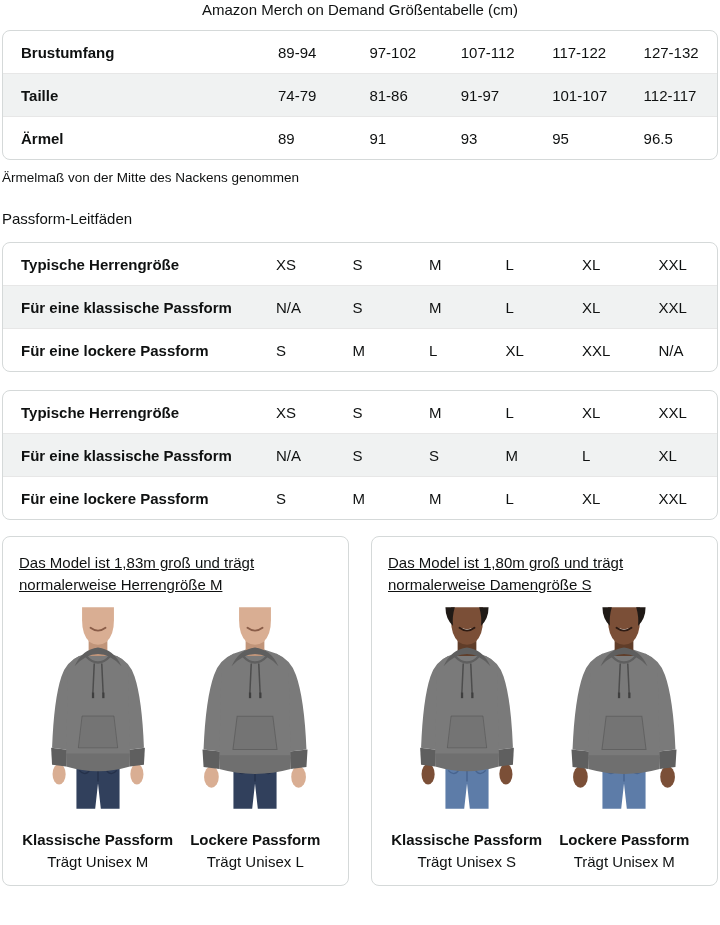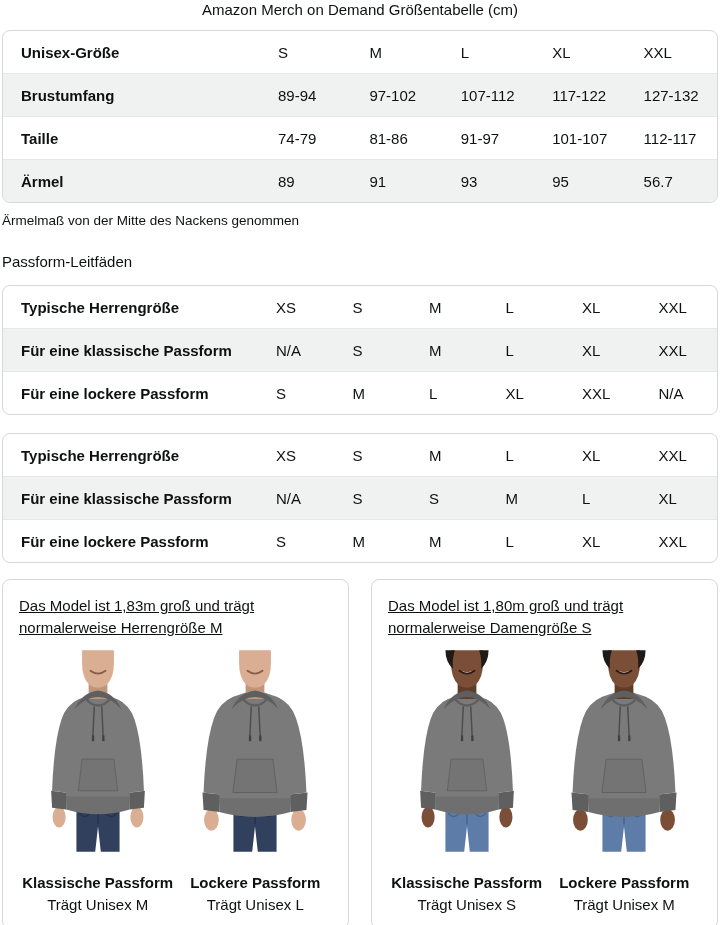--- a/index.html
+++ b/index.html
@@ -62,28 +62,20 @@
 </head>
 <body>
 
 <div class="page">
 
   <div class="page-title">Amazon Merch on Demand Größentabelle (cm)</div>
 
   <table class="chart-table size-table">
     <tbody>
       <tr>
-        <td class="row-label">Unisex-Größe</td>
-        <td>S</td>
-        <td>M</td>
-        <td>L</td>
-        <td>XL</td>
-        <td>XXL</td>
-      </tr>
-      <tr>
         <td class="row-label">Brustumfang</td>
         <td>89-94</td>
         <td>97-102</td>
         <td>107-112</td>
         <td>117-122</td>
         <td>127-132</td>
       </tr>
       <tr>
         <td class="row-label">Taille</td>
         <td>74-79</td>
@@ -91,21 +83,21 @@
         <td>91-97</td>
         <td>101-107</td>
         <td>112-117</td>
       </tr>
       <tr>
         <td class="row-label">Ärmel</td>
         <td>89</td>
         <td>91</td>
         <td>93</td>
         <td>95</td>
-        <td>56.7</td>
+        <td>96.5</td>
       </tr>
     </tbody>
   </table>
 
   <div class="table-note">Ärmelmaß von der Mitte des Nackens genommen</div>
 
   <div class="section-heading">Passform-Leitfäden</div>
 
   <table class="chart-table fit-table">
     <tbody>

